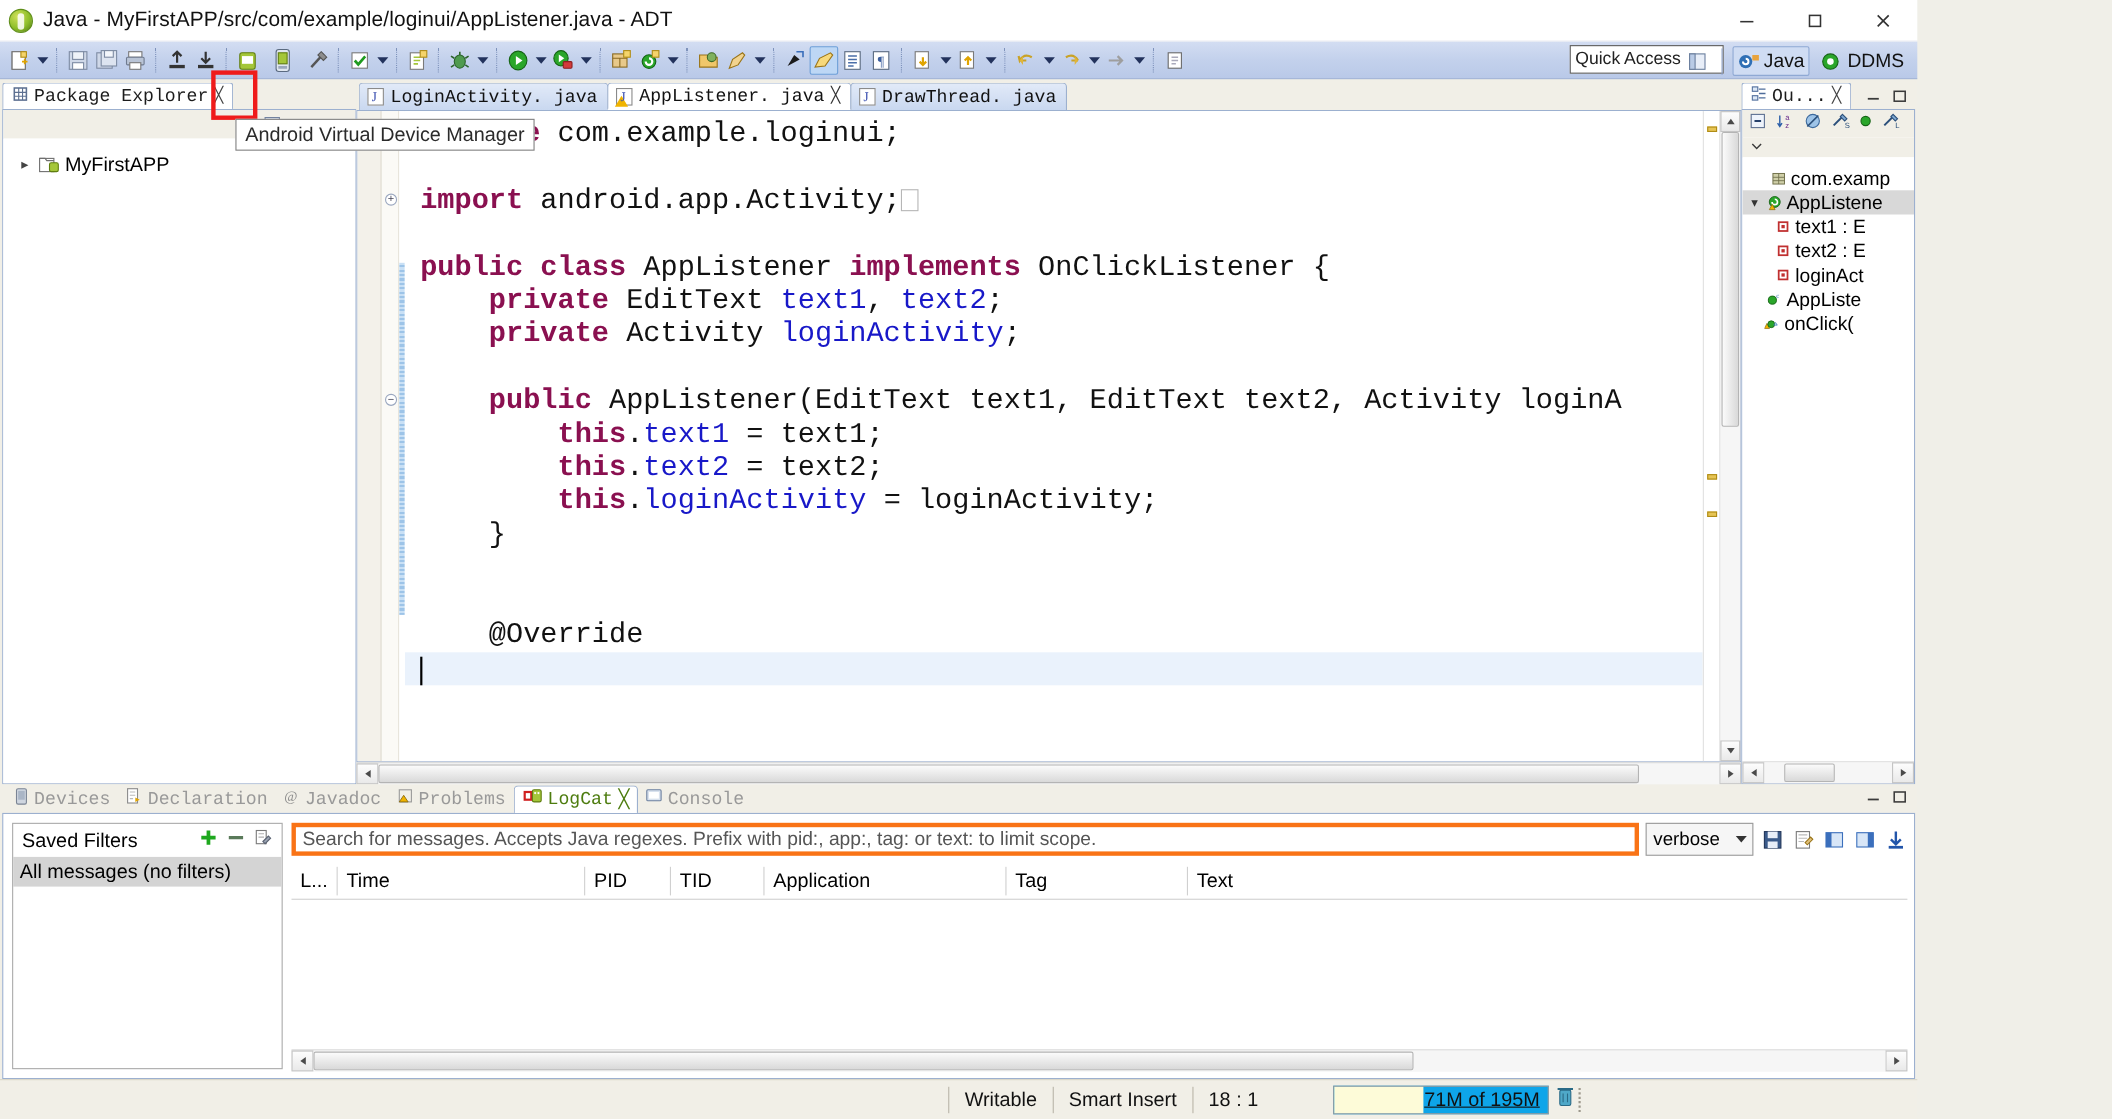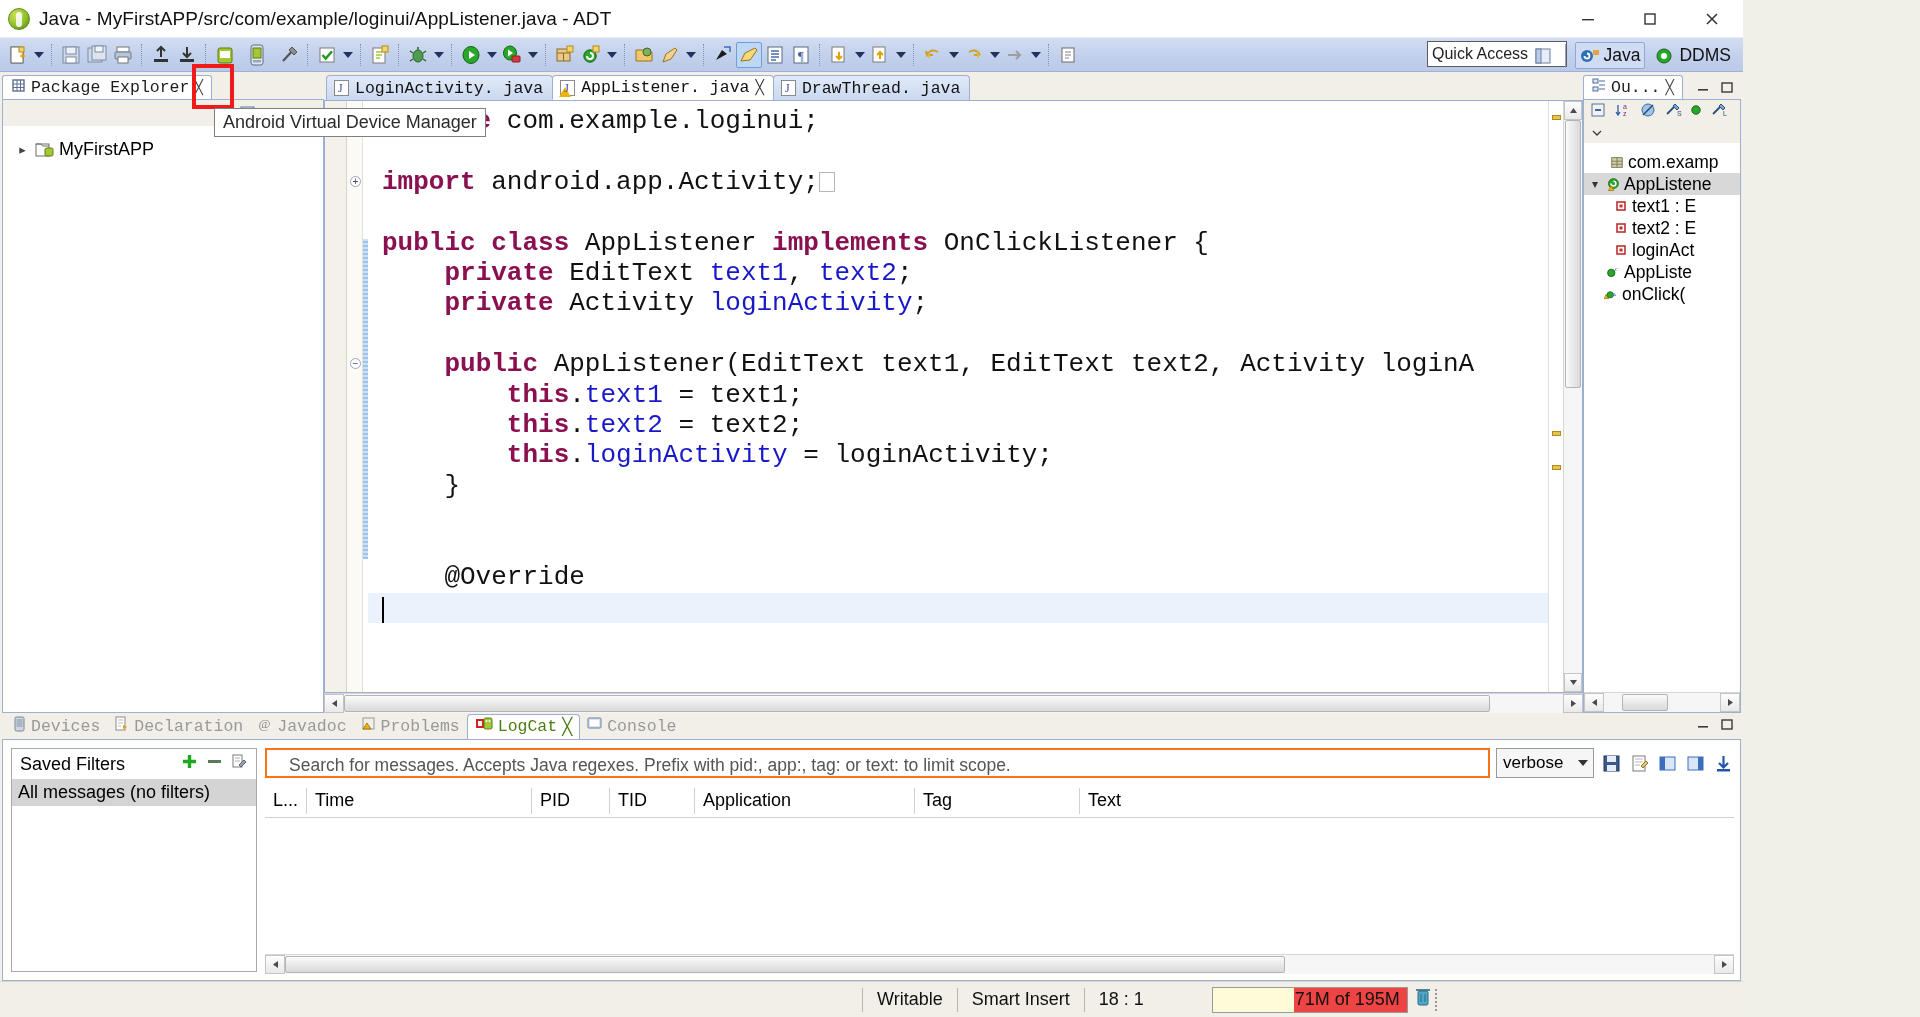--- a/index.html
+++ b/index.html
@@ -157,38 +157,38 @@
   .bptab{ height:25px; display:flex; align-items:center; gap:5px; padding:0 7px;
      font-size:16.5px; font-family:"Liberation Mono", monospace; color:#999; }
   .bptab.active{ color:#4d7c0f; background:#fff; border:1px solid #9cb0cf; border-bottom:none; border-radius:4px 4px 0 0;}
   .bp-body{ flex:1 1 auto; border:1px solid #9cb0cf; background:#fff; display:flex; min-height:0;}
   .filters{ width:246px; flex:0 0 246px; border:1px solid #aaa; margin:8px; display:flex; flex-direction:column;}
   .filters-head{ height:30px; display:flex; align-items:center; padding:0 8px; gap:8px;}
   .filters-head .t{ font-size:18px; flex:1 1 auto;}
   .filter-sel{ background:#d4d4d4; font-size:18px; padding:3px 6px; }
   .logcat-right{ flex:1 1 auto; display:flex; flex-direction:column; padding:8px 6px 0 0; min-width:0;}
   .search-row{ display:flex; align-items:center; gap:6px; height:30px; }
-  .search-box{ flex:1 1 auto; height:30px; border:2px solid #f97316; background:#fff;
-     display:flex; align-items:flex-end; padding-left:22px; font-size:17.5px; color:#555; }
+  .search-box{ flex:1 1 auto; height:30px; border:4px solid #f97316; background:#fff;
+     display:flex; align-items:flex-start; padding-left:6px; font-size:17.5px; color:#555; }
   .verbose{ width:98px; height:30px; border:1px solid #9a9a9a; background:#f6f6f6; display:flex;
      align-items:center; padding-left:6px; font-size:17px; position:relative;}
   .verbose .cv{ position:absolute; right:5px; top:11px; border-left:5px solid transparent;
      border-right:5px solid transparent; border-top:6px solid #333;}
   .lc-icon{ width:22px;height:24px; display:flex; align-items:center; justify-content:center;}
   .cols{ display:flex; height:34px; align-items:center; border-bottom:1px solid #d0d0d0; margin-top:6px;}
   .col{ font-size:18px; padding-left:8px; border-right:1px solid #d0d0d0; height:26px; display:flex;align-items:center;}
   .log-list{ flex:1 1 auto; }
 
   
   .status{ height:36px; flex:0 0 36px; display:flex; align-items:center; background:#f1efe7;
      border-top:1px solid #d9d5c8; font-size:18px; color:#111; }
   .st-cell{ padding:0 14px; height:26px; display:flex; align-items:center; }
   .st-div{ width:1px; height:24px; background:#b9b5a8; }
-  .heap{ width:196px; height:26px; border:1px solid #9a9a9a; background:#ef4444; position:relative;
-     display:flex; align-items:center; justify-content:flex-end; padding-right:7px; font-size:18px;}
+  .heap{ width:196px; height:26px; border:1px solid #9a9a9a; background:#0ea5e9; position:relative;
+     display:flex; align-items:center; justify-content:flex-end; padding-right:7px; font-size:18px;text-decoration:underline;}
   .heap-fill{ position:absolute; left:0; top:0; bottom:0; width:42%; background:#fdfbd8;}
   .heap-txt{ position:relative; z-index:2; }
 
   
   .redbox{ position:absolute; border:4px solid #ef1b1b; }
   .tooltip{
     position:absolute; background:#fff; border:1px solid #808080; color:#2b2b2b;
     font-size:18px; padding:3px 8px; white-space:nowrap; z-index:50;
   }
 </style>

